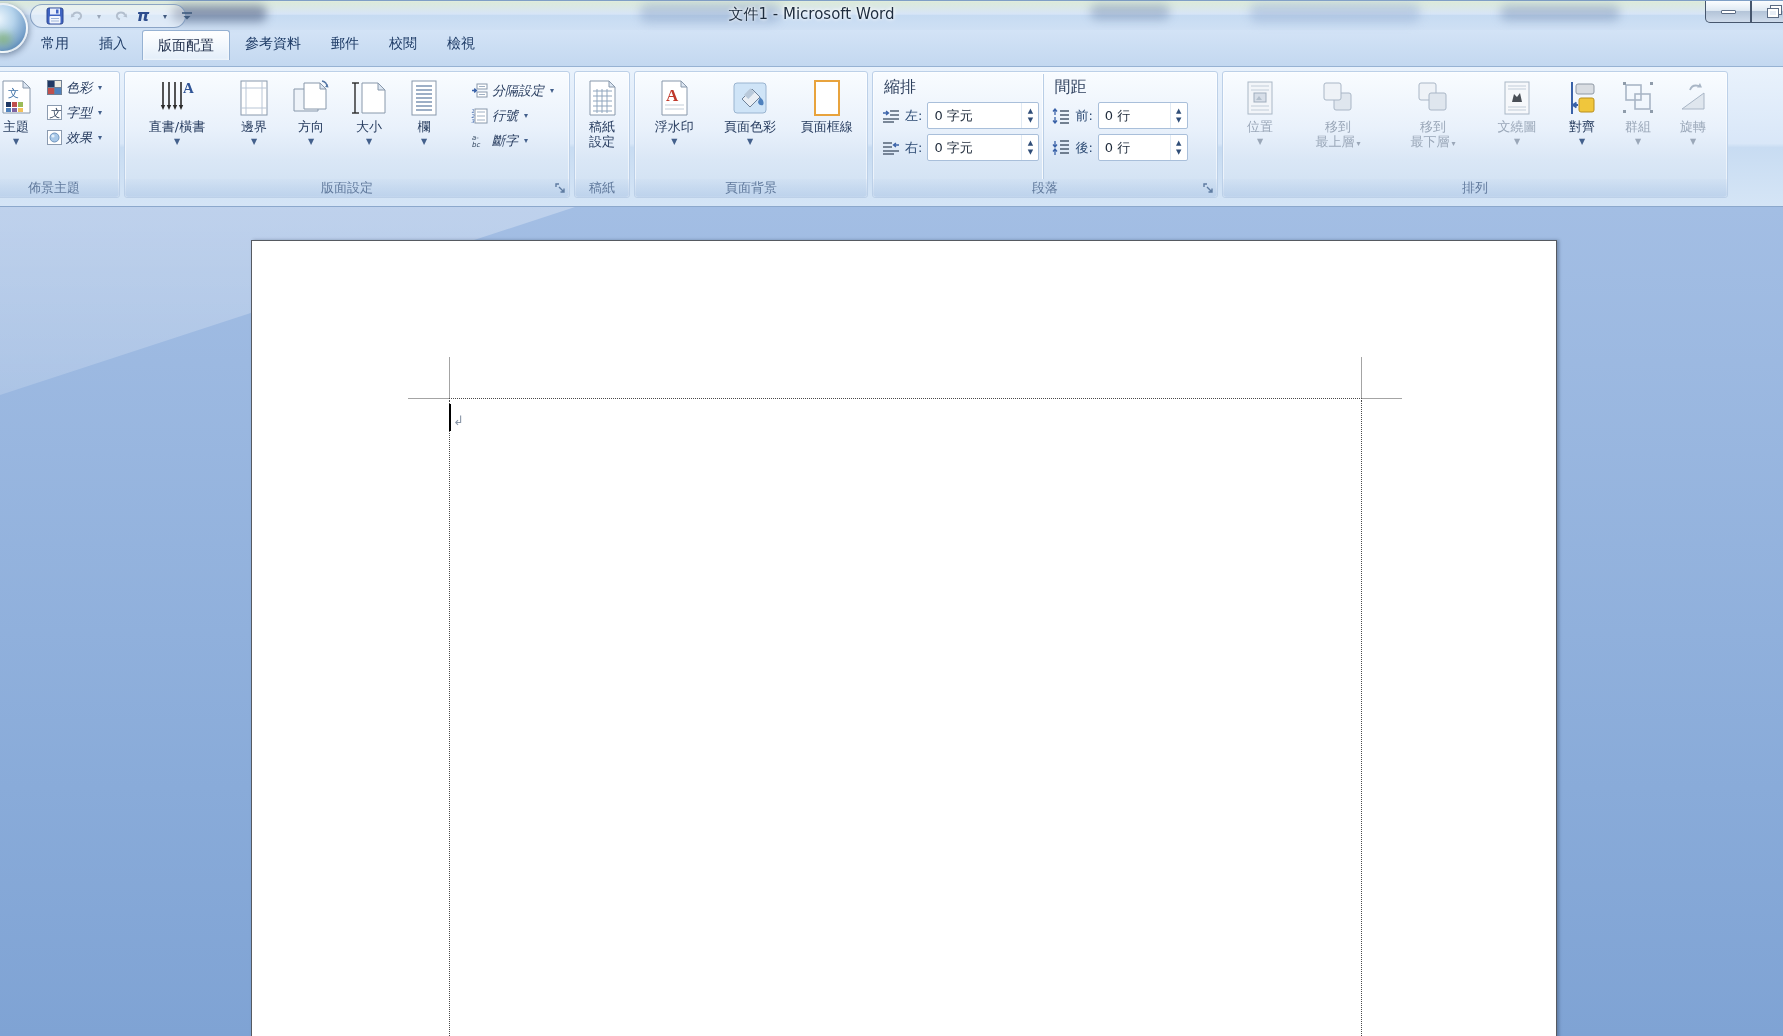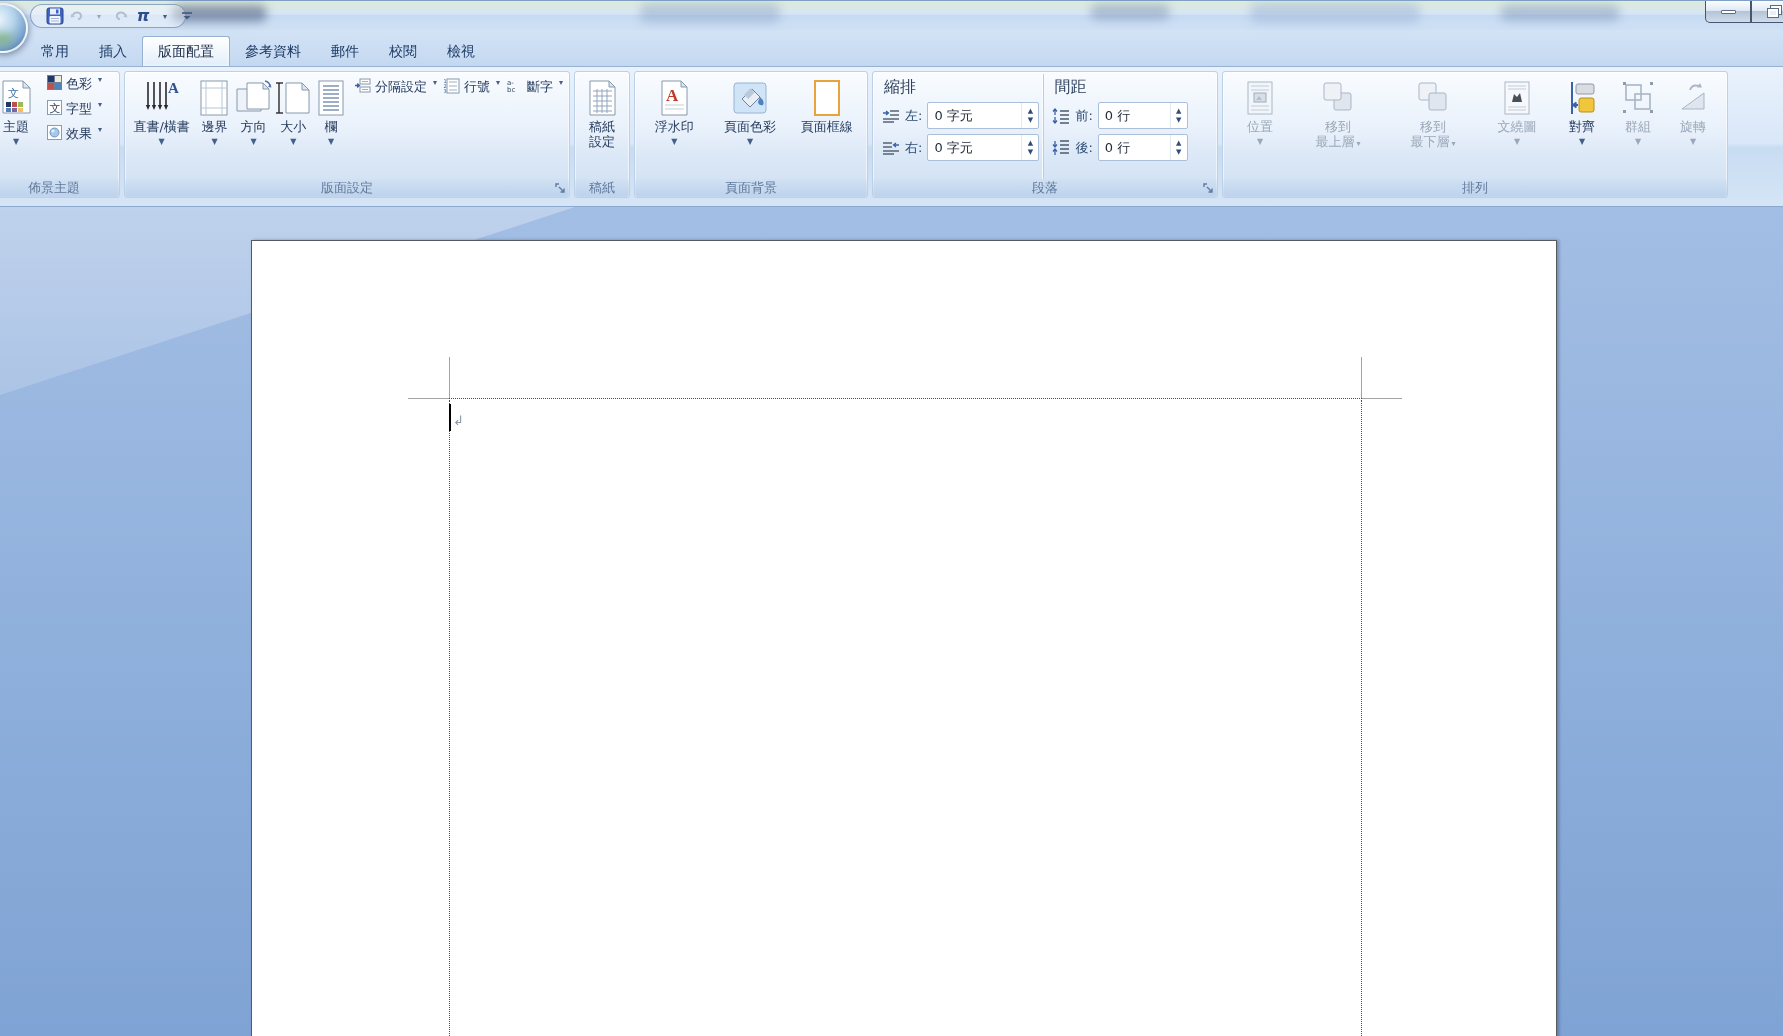--- a/index.html
+++ b/index.html
@@ -34,21 +34,21 @@
     display:flex; align-items:center; justify-content:center; }
   .winbtn:first-child { border-radius:0 0 0 5px; }
   .min-glyph { width:15px; height:4px; background:#fff; border:1px solid #5c6c84; border-radius:1px; }
   .restore-glyph { position:relative; width:13px; height:11px; }
   .restore-glyph i { position:absolute; border:2px solid #fff; outline:1px solid #5c6c84; background:transparent; }
   .restore-glyph i:nth-child(1){ left:3px; top:0; width:10px; height:8px; }
   .restore-glyph i:nth-child(2){ left:0; top:3px; width:10px; height:8px; background:#e8eef6; }
 
   
   .tabrow { position:absolute; left:0; top:30px; width:1783px; height:36px;
-    background:linear-gradient(#d3e3f6, #c3d8f0); z-index:30; display:flex; align-items:flex-end;
+    background:linear-gradient(#d3e3f6, #c3d8f0); z-index:30; display:flex; align-items:flex-start;
     padding-left:26px; }
   .tab { height:28px; padding:0 15px; display:flex; align-items:center; font-size:14px;
     color:#1e3b66; position:relative; z-index:31; }
   .tab.active { background:linear-gradient(#ffffff, #f3f8fd 45%, #e2edf9 100%);
     border:1px solid #96b2d3; border-bottom:none; border-radius:3px 3px 0 0; height:30px;
     color:#1d2c49; box-shadow:0 0 3px rgba(255,255,255,.9) inset; }
 
   
   .ribbon { position:absolute; left:0; top:66px; width:1783px; height:141px;
     background:linear-gradient(#e9f2fc 0%, #d9e7f8 55%, #c8dcf2 58%, #d5e5f6 100%);
@@ -59,34 +59,34 @@
   .rgroup-body { flex:1; display:flex; padding:2px 3px 0 3px; position:relative; }
   .rgroup-label { height:18px; font-size:13px; color:#60799c; text-align:center; line-height:17px;
     background:linear-gradient(rgba(198,217,240,.2), rgba(186,208,235,.85)); border-radius:0 0 3px 3px; }
   .launcher { position:absolute; right:2px; bottom:2px; width:14px; height:14px;
     display:flex; align-items:center; justify-content:center; }
   .bigbtn { display:flex; flex-direction:column; align-items:center; padding-top:3px;
     border-radius:3px; font-size:13px; color:#263b5e; text-align:center; line-height:16px; }
   .bigbtn .icon-slot { height:42px; display:flex; align-items:center; justify-content:center; }
   .caret { font-size:8px; color:#43608c; line-height:9px; margin-top:2px; }
   .caret.inline { margin:0 0 0 2px; }
-  .smallbtn { display:flex; align-items:flex-start; gap:4px; height:25px; padding:0 3px;
-    font-size:13px; color:#263b5e; white-space:nowrap; }
+  .smallbtn { display:flex; align-items:center; gap:4px; height:25px; padding:0 3px;
+    font-size:13px; color:#263b5e; white-space:nowrap;font-style:italic; }
   .dis, .dis * { color:#9aa7b8 !important; }
   .two-line { line-height:15px; }
 
   
   .g-themes { left:-12px; width:132px; }
   .g-themes .rgroup-body { gap:4px; }
   .theme-big { width:48px; }
   .theme-smalls { display:flex; flex-direction:column; padding-top:1px; }
 
   
   .g-psetup { left:124px; width:446px; }
-  .psetup-smalls { display:flex; flex-direction:row; padding-top:4px; margin-left:2px; }
+  .psetup-smalls { display:flex; flex-direction:column; padding-top:4px; margin-left:18px; }
 
   
   .g-genko { left:574px; width:56px; }
 
   
   .g-pbg { left:634px; width:234px; }
 
   
   .g-para { left:872px; width:346px; }
   .para-col { display:flex; flex-direction:column; padding:2px 4px 0 6px; }
@@ -128,20 +128,21 @@
 </style>
 </head>
 <body>
 
 <div class="titlebar">
   <div class="blob" style="left:172px;top:4px;width:95px;height:17px;background:rgba(40,55,90,.45);"></div>
   <div class="blob" style="left:640px;top:2px;width:140px;height:20px;background:rgba(120,145,185,.35);"></div>
   <div class="blob" style="left:1090px;top:3px;width:80px;height:16px;background:rgba(70,95,140,.30);"></div>
   <div class="blob" style="left:1250px;top:2px;width:170px;height:20px;background:rgba(150,175,210,.45);"></div>
   <div class="blob" style="left:1500px;top:4px;width:120px;height:16px;background:rgba(95,120,160,.35);"></div>
+  <div class="title-text">文件1 - Microsoft Word</div>
 
   <div class="orb"></div>
 
   <div class="qat">
     <div class="qat-btn">
       <svg width="18" height="18" viewBox="0 0 18 18">
         <rect x="1" y="1" width="16" height="16" rx="2" fill="#3f63c2" stroke="#2c478f"></rect>
         <rect x="4" y="1.5" width="10" height="6" fill="#e8eefc"></rect>
         <rect x="10" y="2.5" width="2.5" height="4" fill="#3f63c2"></rect>
         <rect x="3.5" y="9" width="11" height="7.5" rx="1" fill="#f2f6fd"></rect>

